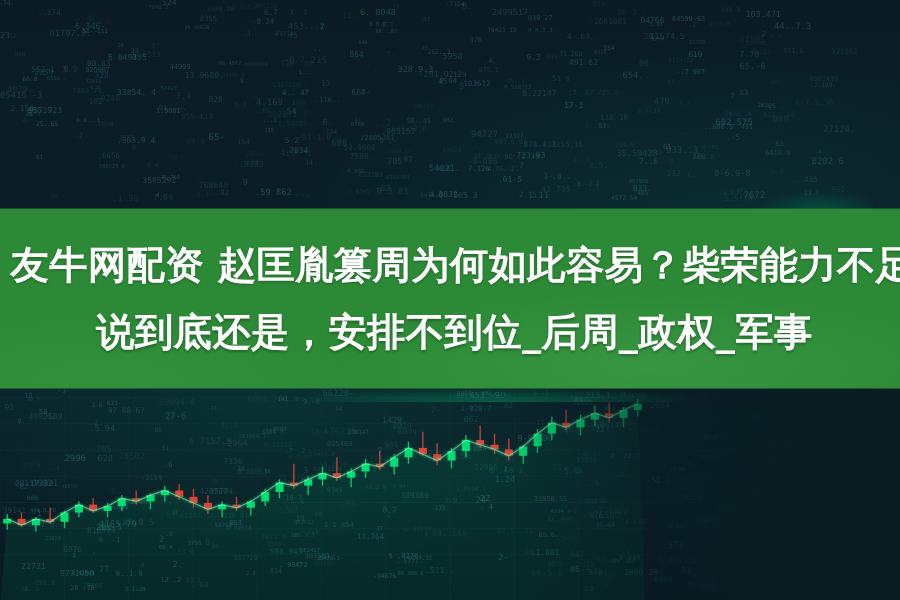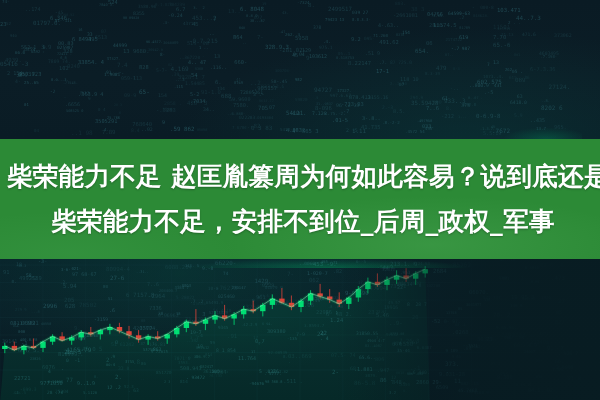--- a/index.html
+++ b/index.html
@@ -899,17 +899,17 @@
           <path d="M4.8,86.9 L14.3,91.1 L23.9,86.9 L33.4,89.0 L43.0,82.6 L52.6,77.4 L62.1,81.6 L71.7,78.4 L81.2,73.2 L90.8,75.3 L100.3,71.1 L109.9,68.0 L119.4,72.2 L129.0,76.3 L138.6,80.5 L148.1,77.4 L157.7,79.5 L167.2,75.3 L176.8,69.0 L186.3,62.7 L195.9,64.8 L205.4,60.6 L215.0,56.4 L224.6,59.6 L234.1,55.3 L243.7,50.1 L253.2,52.2 L262.8,45.9 L272.3,39.6 L281.9,43.8 L291.4,48.0 L301.0,41.7 L310.6,34.4 L320.1,37.5 L329.7,40.6 L339.2,44.9 L348.8,38.6 L358.3,30.1 L367.9,22.8 L377.4,25.9 L387.0,20.7 L396.6,16.5 L406.1,19.6 L415.7,14.4 L425.2,10.2 " fill="none" stroke="#00e676" stroke-width="3" opacity="0.18"></path>
           <path d="M4.8,86.9 L14.3,91.1 L23.9,86.9 L33.4,89.0 L43.0,82.6 L52.6,77.4 L62.1,81.6 L71.7,78.4 L81.2,73.2 L90.8,75.3 L100.3,71.1 L109.9,68.0 L119.4,72.2 L129.0,76.3 L138.6,80.5 L148.1,77.4 L157.7,79.5 L167.2,75.3 L176.8,69.0 L186.3,62.7 L195.9,64.8 L205.4,60.6 L215.0,56.4 L224.6,59.6 L234.1,55.3 L243.7,50.1 L253.2,52.2 L262.8,45.9 L272.3,39.6 L281.9,43.8 L291.4,48.0 L301.0,41.7 L310.6,34.4 L320.1,37.5 L329.7,40.6 L339.2,44.9 L348.8,38.6 L358.3,30.1 L367.9,22.8 L377.4,25.9 L387.0,20.7 L396.6,16.5 L406.1,19.6 L415.7,14.4 L425.2,10.2 " fill="none" stroke="#b8f5cf" stroke-width="0.8" opacity="0.55"></path>
         </g>
     </svg>
     <div id="chart-fade"></div>
   </div>
 
   <div id="chart-top-glow"></div>
 
   <div id="banner">
-    <div class="headline-line" id="headline-line-1">柴荣能力不足 赵匡胤篡周为何如此容易？说到底还是</div>
-    <div class="headline-line" id="headline-line-2">柴荣能力不足，安排不到位_后周_政权_军事</div>
+    <div class="headline-line" id="headline-line-1">友牛网配资 赵匡胤篡周为何如此容易？柴荣能力不足</div>
+    <div class="headline-line" id="headline-line-2">说到底还是，安排不到位_后周_政权_军事</div>
   </div>
 
 </div>
 
 </body></html>

